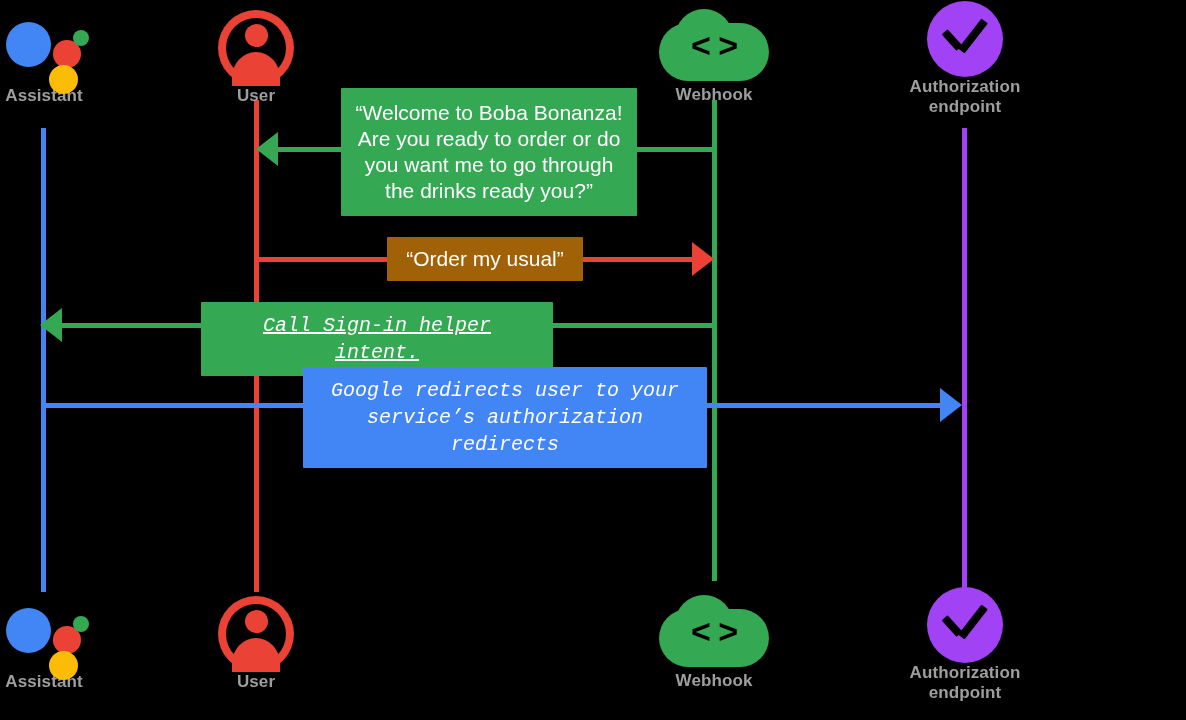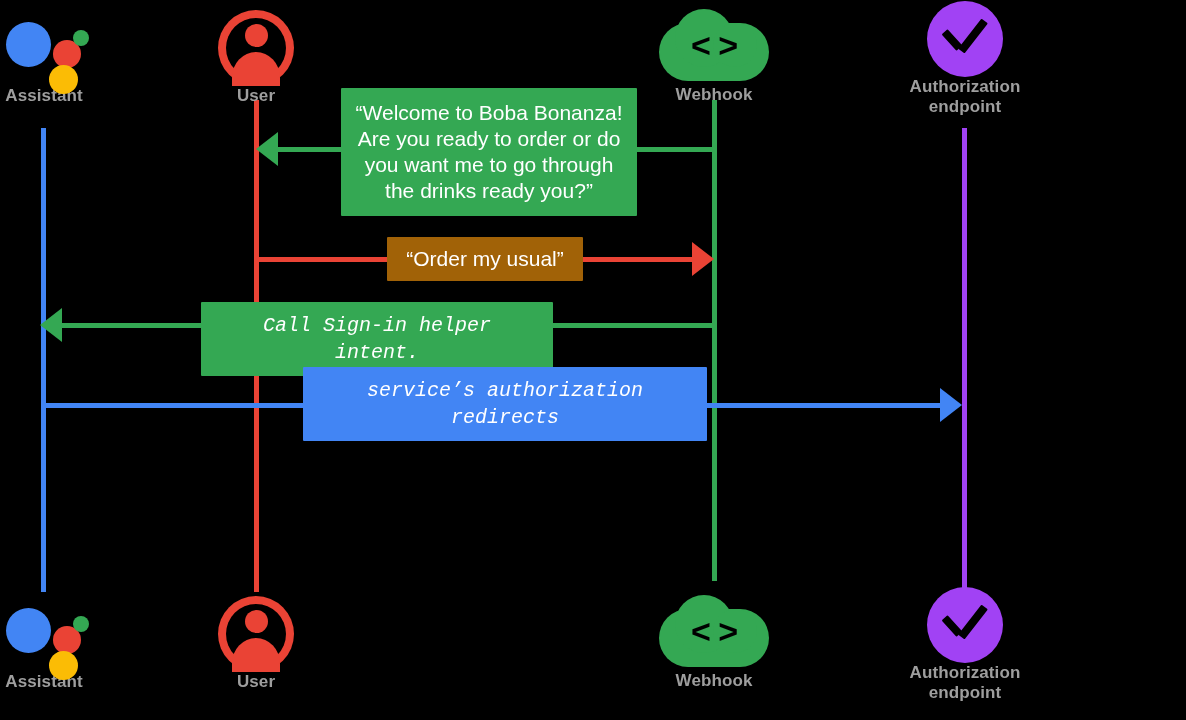--- a/index.html
+++ b/index.html
@@ -215,27 +215,28 @@
   </div>
 
   <div class="arrow-line" style="left:254px; top:257px; width:440px; background:#EA4335;"></div>
   <div class="arrow-head right" style="left:692px; top:242px; border-left:22px solid #EA4335;"></div>
   <div class="bubble sans" style="left:387px; top:237px; width:196px; padding:9px 12px; background:#a16207;">
     <div>“Order my usual”</div>
   </div>
 
   <div class="arrow-line" style="left:60px; top:323px; width:654px; background:#34A853;"></div>
   <div class="arrow-head left" style="left:40px; top:308px; border-right:22px solid #34A853;"></div>
-  <div class="bubble mono" style="left:201px; top:302px; width:352px; padding:10px 14px; background:#34A853;">
+  <div class="bubble mono" style="left:201px; top:302px; width:352px; padding:10px 14px; background:#34A853;text-decoration:underline;">
     <div>Call Sign-in helper intent.</div>
   </div>
 
   <div class="arrow-line" style="left:41px; top:403px; width:901px; background:#4285F4;"></div>
   <div class="arrow-head right" style="left:940px; top:388px; border-left:22px solid #4285F4;"></div>
   <div class="bubble mono" style="left:303px; top:367px; width:404px; padding:10px 14px; background:#4285F4;">
+    <div>Google redirects user to your</div>
     <div>service’s authorization redirects</div>
   </div>
 
 
   <div class="actor" style="left:0px; top:596px; width:88px;">
     <div class="actor-icon assistant-icon">
       <span class="dot blue"></span>
       <span class="dot red"></span>
       <span class="dot green"></span>
       <span class="dot yellow"></span>

